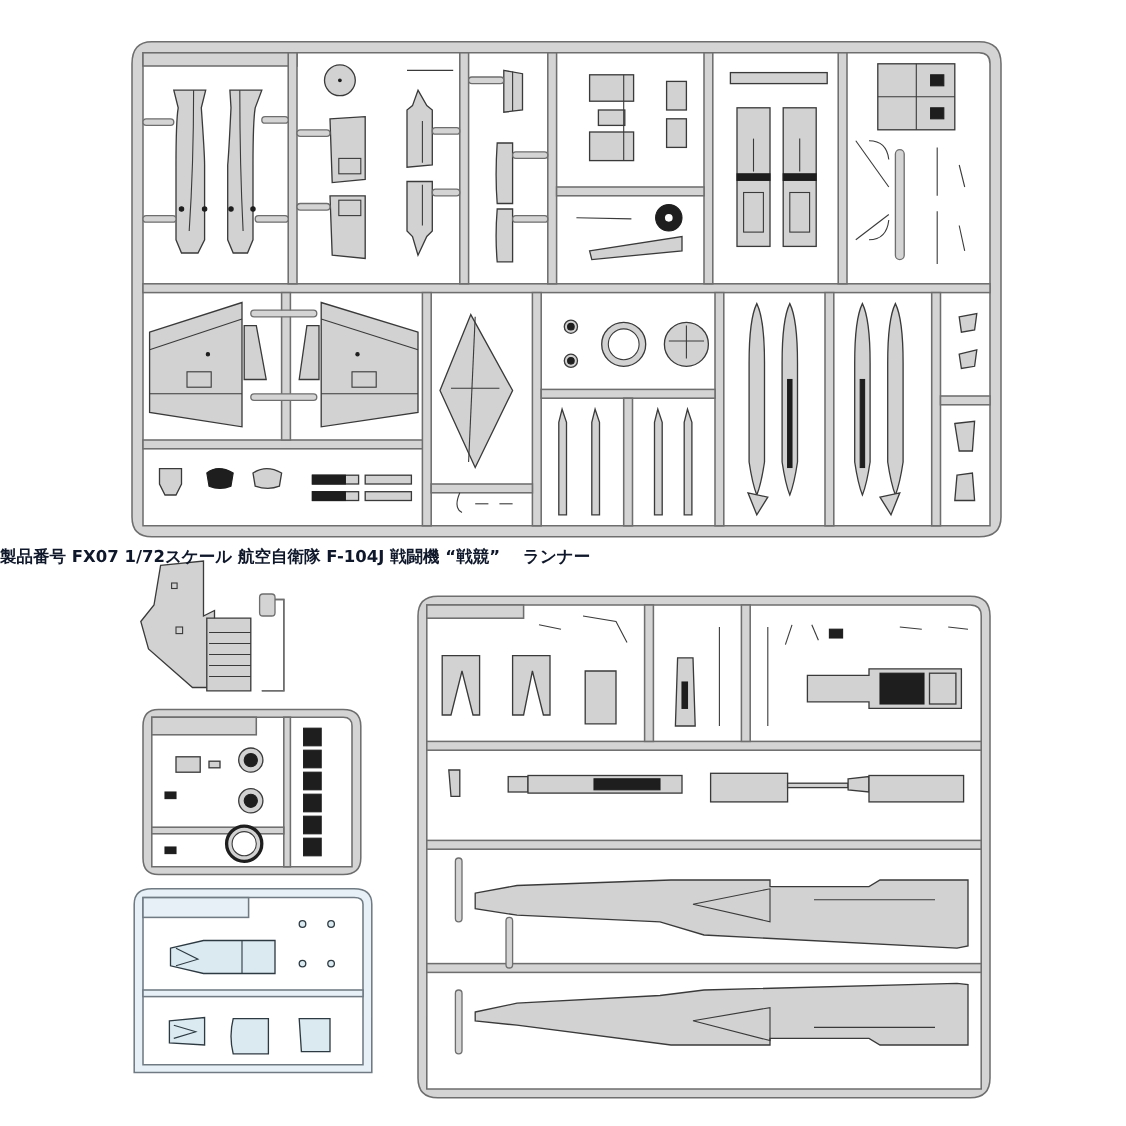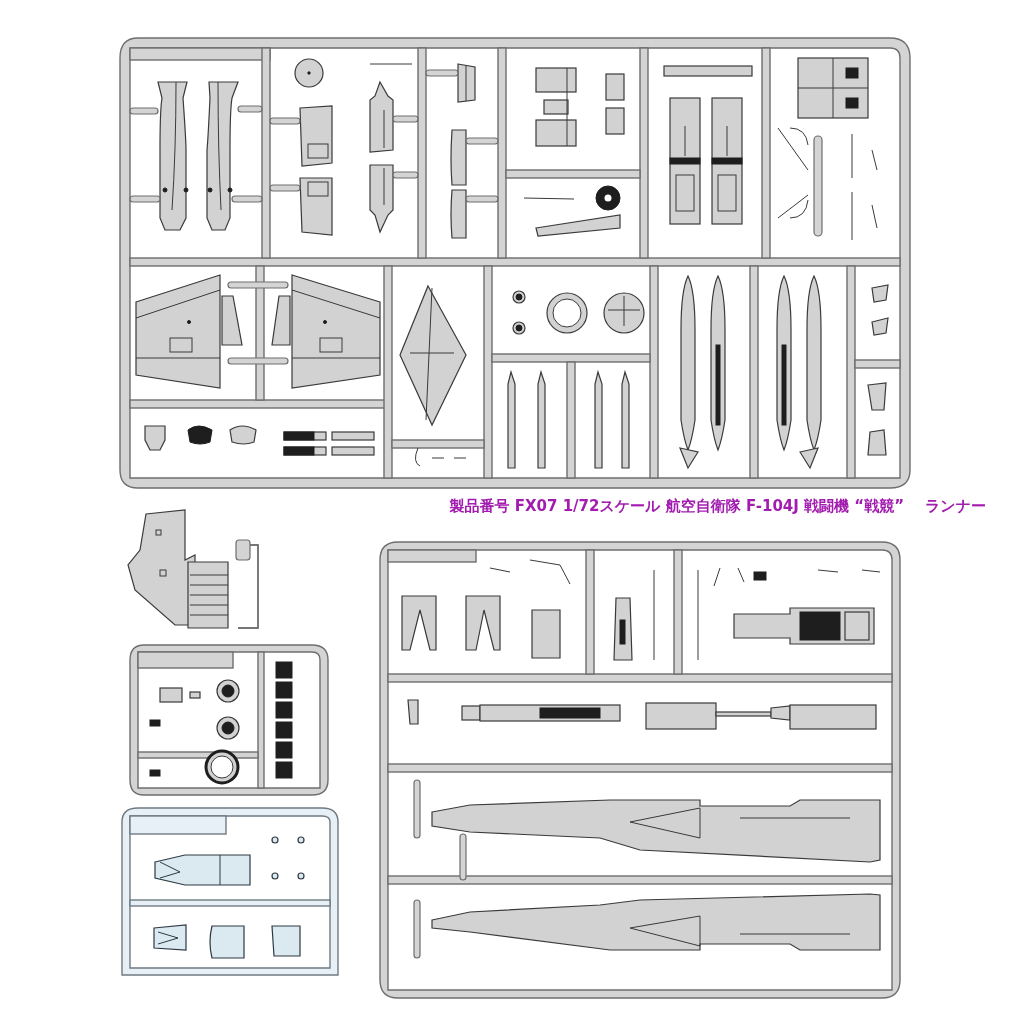--- a/index.html
+++ b/index.html
@@ -1,18 +1,18 @@
 <!DOCTYPE html>
 <html><head>
 <meta charset="utf-8">
 <style>
   html,body{margin:0;padding:0;background:#ffffff;}
   body{width:1024px;height:1024px;position:relative;overflow:hidden;font-family:"DejaVu Sans",sans-serif;}
   svg{position:absolute;left:0;top:0;}
-  .caption{position:absolute;left:0;top:497px;width:986px;text-align:right;font-family:"DejaVu Sans",sans-serif;font-weight:bold;font-size:15px;color:#a21caf;letter-spacing:0px;}
+  .caption{position:absolute;left:0;top:497px;width:986px;text-align:left;font-family:"DejaVu Sans",sans-serif;font-weight:bold;font-size:15px;color:#0f172a;letter-spacing:0px;}
   .caption span{display:inline-block;}
 </style>
 </head>
 <body>
 
 <svg width="1024" height="1024" viewBox="0 0 1024 1024" xmlns="http://www.w3.org/2000/svg">
   <defs>
     <style>
       .rf{fill:#d4d4d4;stroke:#6e6e6e;stroke-width:1.4;}
       .rr{fill:none;stroke:#6e6e6e;stroke-width:1.4;}

